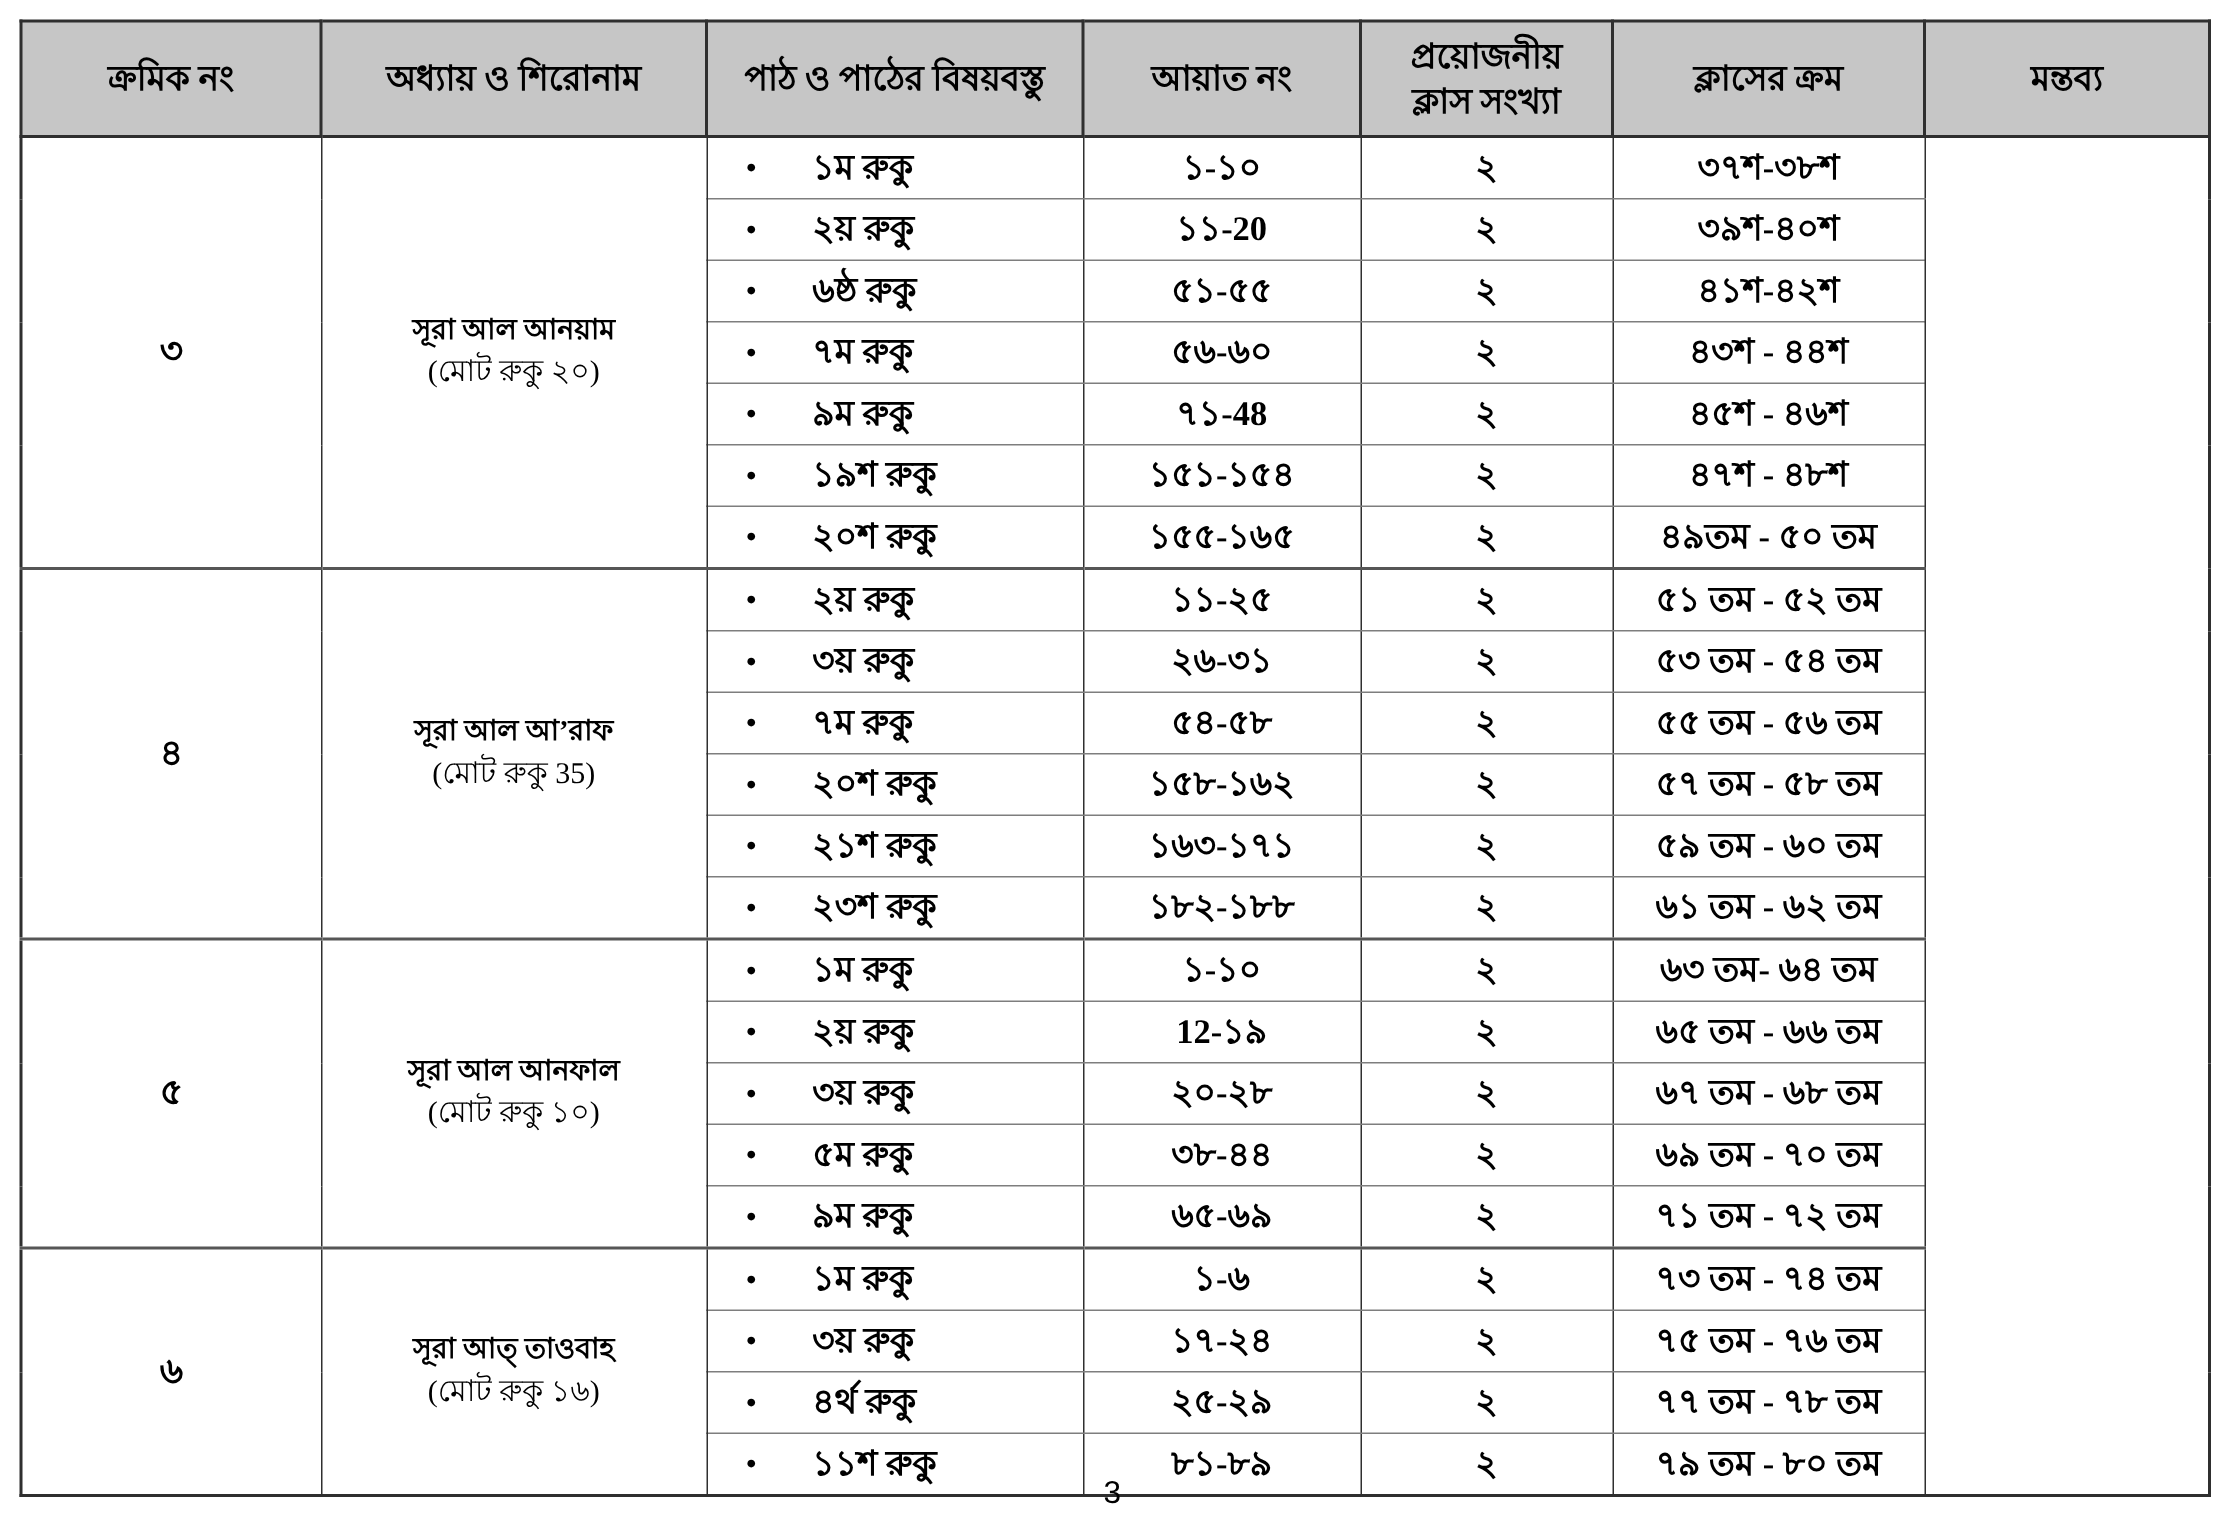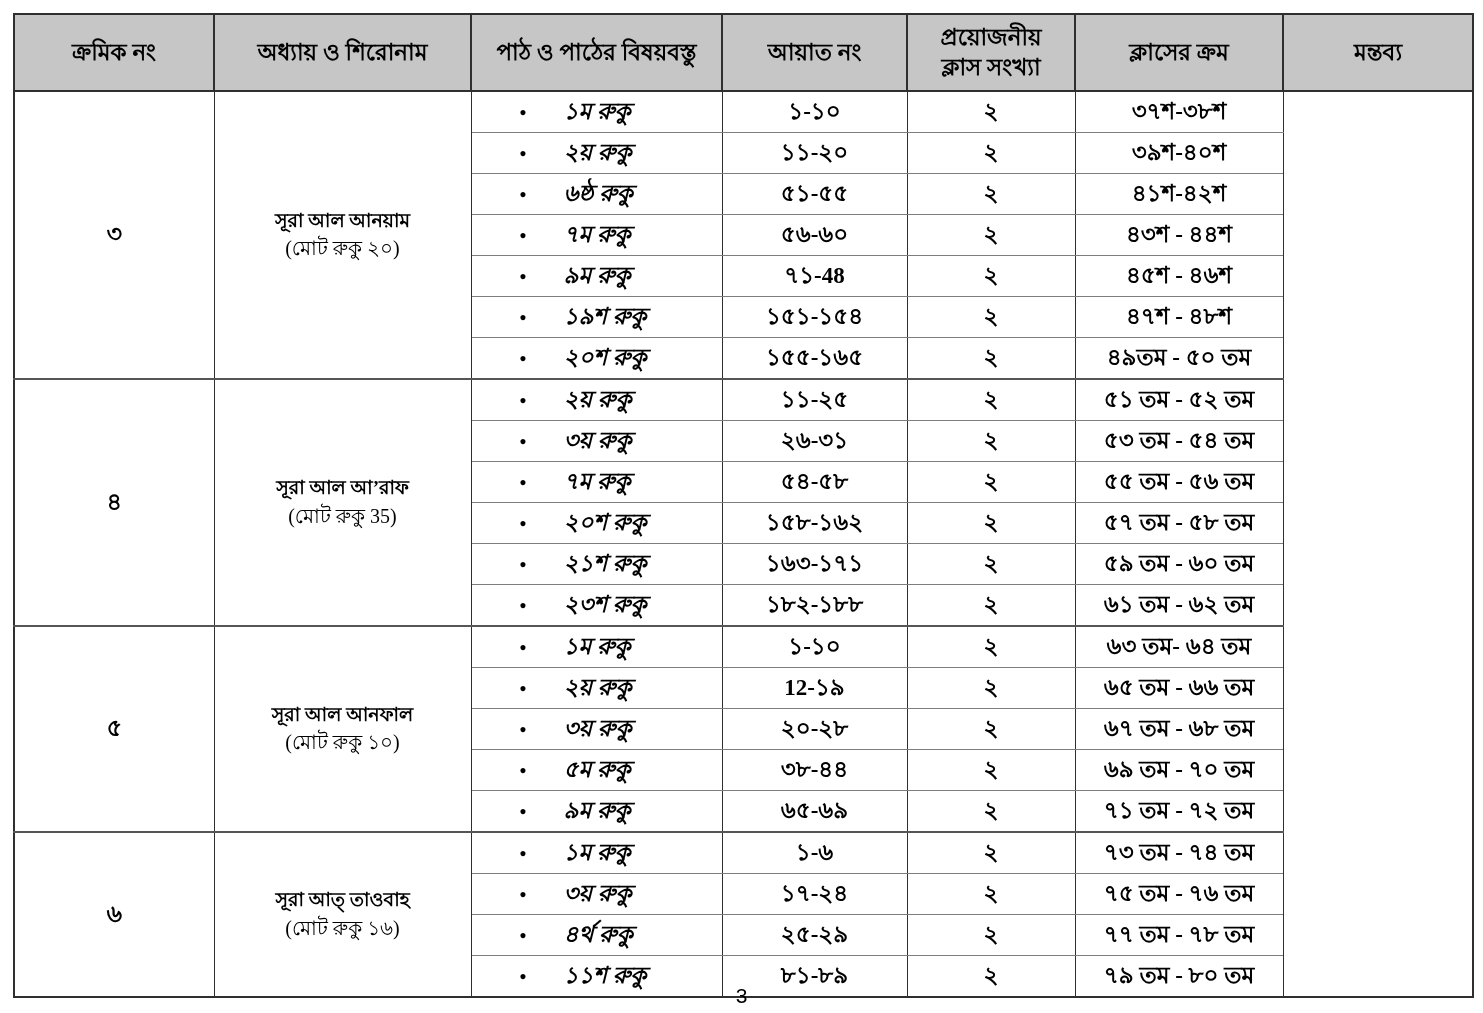--- a/index.html
+++ b/index.html
@@ -29,21 +29,21 @@
     border-left:1.6px solid #2f2f2f; border-right:1.6px solid #2f2f2f;
     border-top:1.8px solid #7e7e7e; border-bottom:1.8px solid #7e7e7e;
     height:40px;
     white-space:nowrap; overflow:hidden;
   }
   tr.group-start td { border-top:2.4px solid #565656; }
   .serial-cell { font-size:24px; }
   .title-cell { line-height:1.45; }
   .title-cell .title { font-size:19px; font-weight:bold; }
   .title-cell .subtitle { font-size:20px; font-weight:normal; }
-  .lesson-cell { text-align:left; padding-left:48px;font-style:italic; }
+  .lesson-cell { text-align:left; padding-left:26px; }
   .lesson-cell .bullet {
     display:inline-block; width:44px; font-size:19px; vertical-align:middle; text-align:left;
   }
   .remarks-cell { background:#ffffff; }
 
   .page-number {
     position:absolute; left:0; right:0; top:984px; height:28px;
     text-align:center; font-size:21px; font-weight:normal;
     font-family:"Liberation Sans","DejaVu Sans",sans-serif;
   }
@@ -81,21 +81,21 @@
             <div class="subtitle">(মোট রুকু ২০)</div>
           </td>
           <td class="lesson-cell"><span class="bullet">•</span><span class="lesson-label">১ম রুকু</span></td>
           <td class="ayat-cell">১-১০</td>
           <td class="class-count-cell">২</td>
           <td class="class-order-cell">৩৭শ-৩৮শ</td>
           <td class="remarks-cell" rowspan="22"></td>
         </tr>
         <tr>
           <td class="lesson-cell"><span class="bullet">•</span><span class="lesson-label">২য় রুকু</span></td>
-          <td class="ayat-cell">১১-২০</td>
+          <td class="ayat-cell">১১-20</td>
           <td class="class-count-cell">২</td>
           <td class="class-order-cell">৩৯শ-৪০শ</td>
         </tr>
         <tr>
           <td class="lesson-cell"><span class="bullet">•</span><span class="lesson-label">৬ষ্ঠ রুকু</span></td>
           <td class="ayat-cell">৫১-৫৫</td>
           <td class="class-count-cell">২</td>
           <td class="class-order-cell">৪১শ-৪২শ</td>
         </tr>
         <tr>

